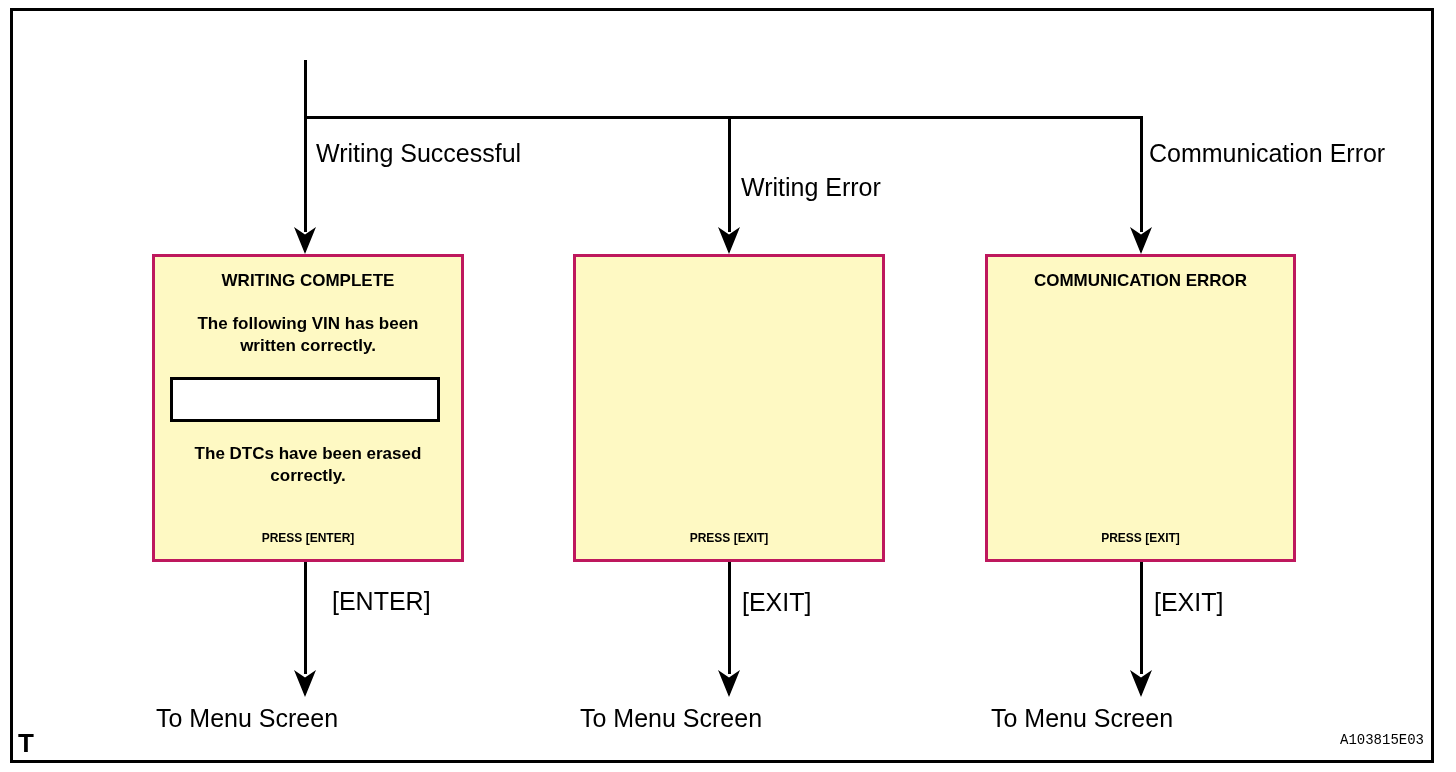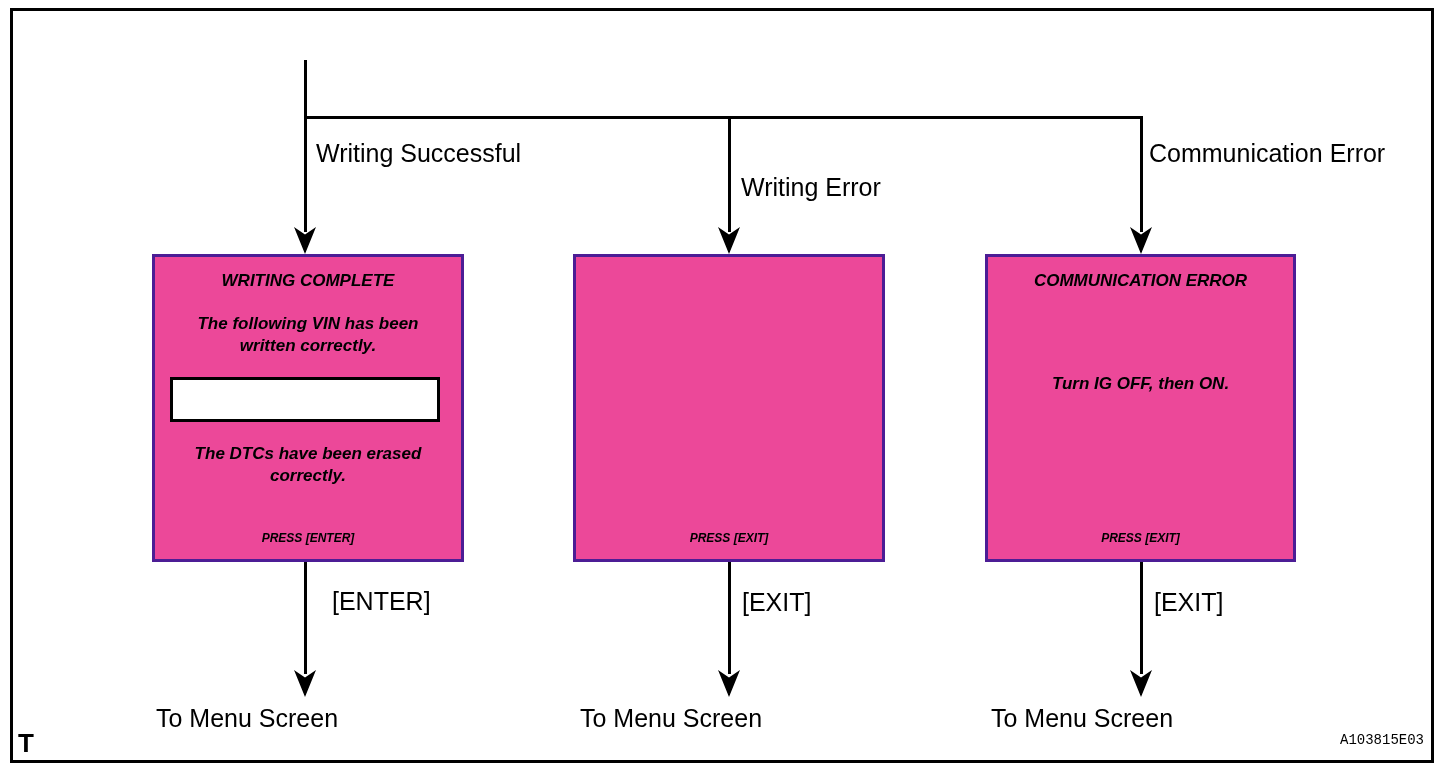--- a/index.html
+++ b/index.html
@@ -44,24 +44,23 @@
   }
   .branch-label {
     position: absolute;
     font-size: 25px;
     white-space: nowrap;
   }
   .flow-box {
     position: absolute;
     width: 312px;
     height: 308px;
-    border: 3px solid #4c1d95;
+    border: 3px solid #be185d;
     box-sizing: border-box;
-    background: #ec4899;
-    font-style: italic;
+    background: #fef9c3;
   }
   .box-title {
     position: absolute;
     left: 0;
     right: 0;
     top: 14px;
     text-align: center;
     font-size: 17px;
     font-weight: bold;
     white-space: pre-wrap;
@@ -154,21 +153,20 @@
 correctly.</div>
     <div class="press-label">PRESS [ENTER]</div>
   </div>
 
   <div class="flow-box" style="left:573px; top:254px;">
     <div class="press-label">PRESS [EXIT]</div>
   </div>
 
   <div class="flow-box" style="left:985px; top:254px; width:311px;">
     <div class="box-title">COMMUNICATION ERROR</div>
-    <div class="box-text" style="top:116px;">Turn IG OFF, then ON.</div>
     <div class="press-label">PRESS [EXIT]</div>
   </div>
 
   <div class="vline" style="left:304px; top:562px; height:112px;"></div>
   <div class="vline" style="left:728px; top:562px; height:112px;"></div>
   <div class="vline" style="left:1140px; top:562px; height:112px;"></div>
 
   <div class="arrowhead" style="left:294px; top:670px;"></div>
   <div class="arrowhead" style="left:718px; top:670px;"></div>
   <div class="arrowhead" style="left:1130px; top:670px;"></div>

